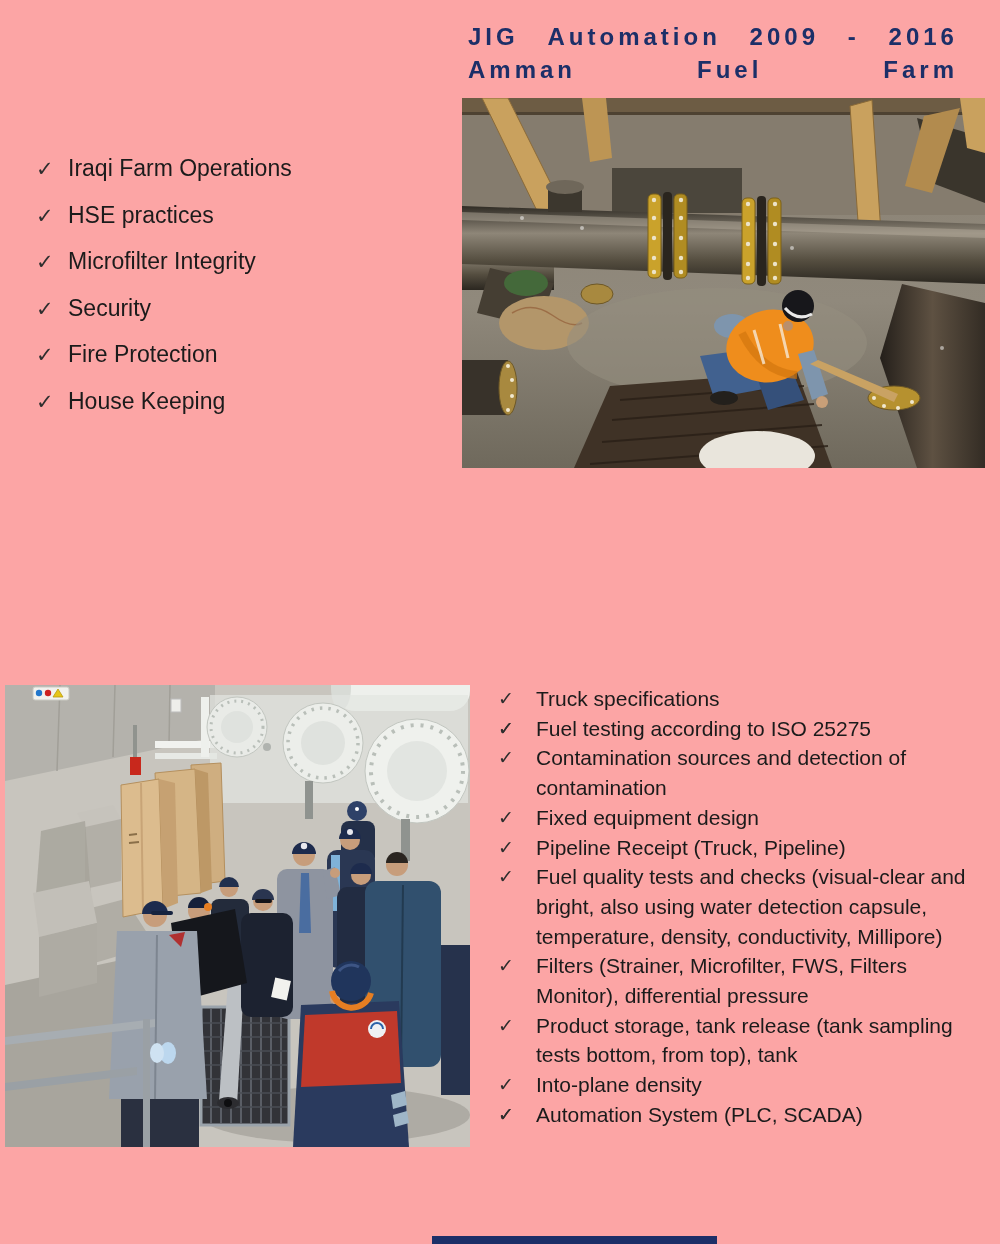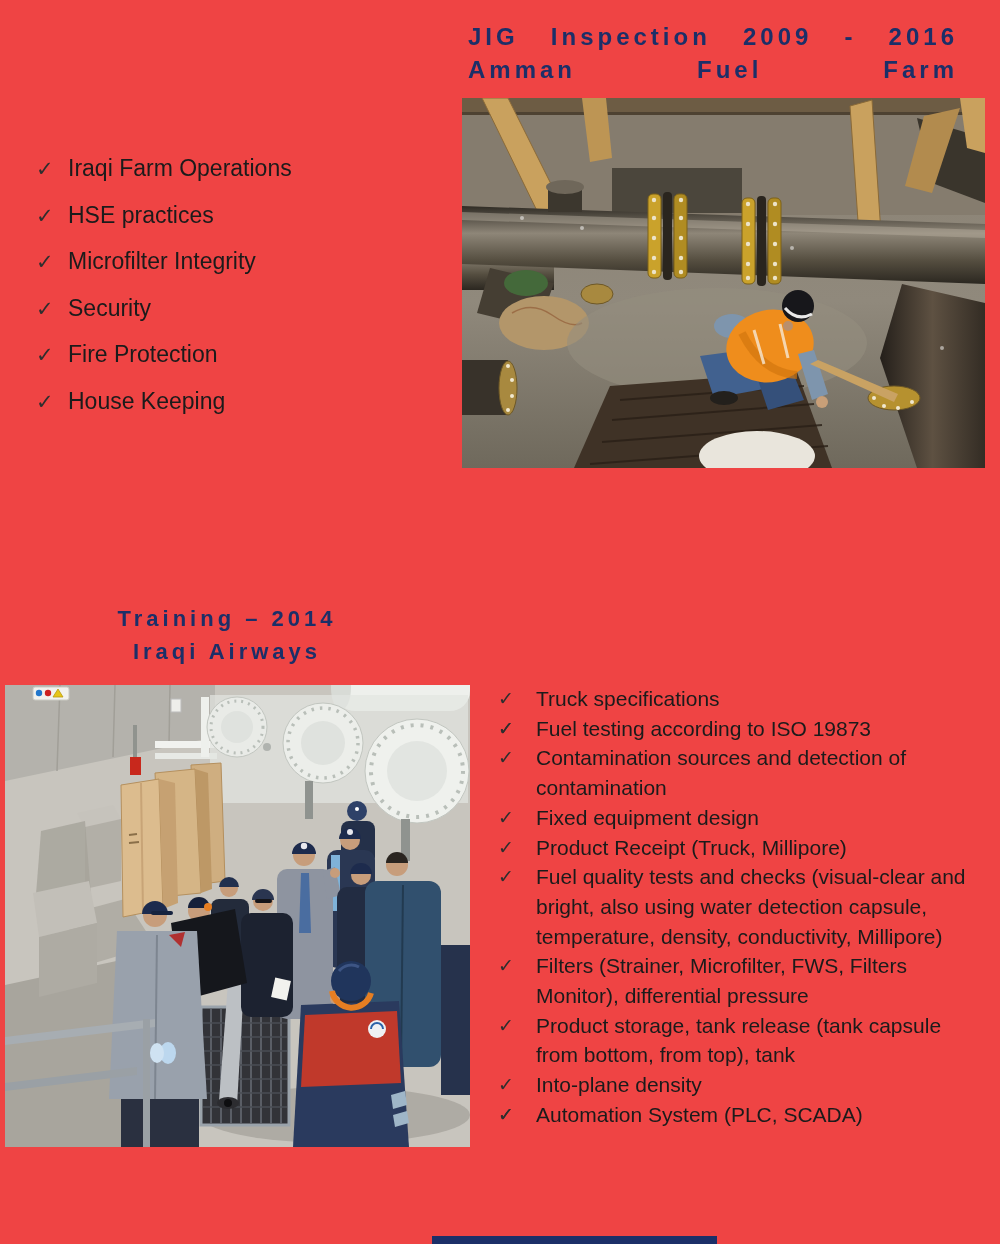--- a/index.html
+++ b/index.html
@@ -1,17 +1,17 @@
 <!DOCTYPE html>
 <html style="--navy: #1c2f68;"><head>
 <meta charset="utf-8">
 <style>
   html,body{margin:0;padding:0;background:#ffffff;}
   .page{
-    position:relative;width:1000px;height:1244px;background:#ef4444;
+    position:relative;width:1000px;height:1244px;background:#fca5a5;
     font-family:"Liberation Sans","DejaVu Sans",sans-serif;overflow:hidden;
     color:#1b1b1b;
   }
   
   .jig-title{position:absolute;left:468px;top:20px;width:490px;
     font-weight:700;color:var(--navy,#1c2f68);}
   .jig-line{display:flex;justify-content:space-between;font-size:24px;
     letter-spacing:4px;line-height:33px;white-space:nowrap;}
   
   .training-title{position:absolute;left:62px;top:602px;width:330px;
@@ -36,21 +36,21 @@
 </style>
 </head>
 <body>
 
 <div class="page">
 
   <div class="jig-title">
     <div class="jig-line">
 
     <span>JIG</span>
-        <span>Inspection</span>
+        <span>Automation</span>
         <span>2009</span>
         <span>-</span>
         <span>2016</span>
       </div>
     <div class="jig-line">
 
     <span>Amman</span>
         <span>Fuel</span>
         <span>Farm</span>
       </div>
@@ -214,24 +214,20 @@
       <polygon points="348,266 356,262 436,296 432,304" fill="#c9a263"></polygon>
       <g fill="#ffffff" opacity="0.5">
         <circle cx="120" cy="130" r="2"></circle>
           <circle cx="330" cy="150" r="2"></circle>
           <circle cx="480" cy="250" r="2"></circle>
           <circle cx="60" cy="120" r="2"></circle>
       </g>
     </svg>
   </div>
 
-  <div class="training-title">
-    <div>Training – 2014</div>
-    <div>Iraqi Airways</div>
-  </div>
 
   <div class="photo photo2">
     <svg viewBox="0 0 465 462" aria-hidden="true">
       <rect width="465" height="462" fill="#c8c5be"></rect>
 
       <polygon points="0,0 210,0 210,52 0,96" fill="#b4b2ac"></polygon>
       <g stroke="#a19f98" stroke-width="1.5">
         <path d="M55,0 L52,86" fill="none"></path>
           <path d="M110,0 L108,72" fill="none"></path>
           <path d="M165,0 L164,60" fill="none"></path>
@@ -386,51 +382,51 @@
         <span class="tick">✓</span>
         <span class="item-text">Truck specifications</span>
       </li>
 
       <li class="check-item">
         <span class="tick">✓</span>
       </li>
 
       <li class="check-item">
         <span class="tick">✓</span>
-        <span class="item-text">Fuel testing according to ISO 19873</span>
+        <span class="item-text">Fuel testing according to ISO 25275</span>
       </li>
 
       <li class="check-item">
         <span class="tick">✓</span>
         <span class="item-text">Contamination sources and detection of contamination</span>
       </li>
 
       <li class="check-item">
         <span class="tick">✓</span>
         <span class="item-text">Fixed equipment design</span>
       </li>
 
       <li class="check-item">
         <span class="tick">✓</span>
-        <span class="item-text">Product Receipt (Truck, Millipore)</span>
+        <span class="item-text">Pipeline Receipt (Truck, Pipeline)</span>
       </li>
 
       <li class="check-item">
         <span class="tick">✓</span>
         <span class="item-text">Fuel quality tests and checks (visual-clear and bright, also using water detection capsule, temperature, density, conductivity, Millipore)</span>
       </li>
 
       <li class="check-item">
         <span class="tick">✓</span>
         <span class="item-text">Filters (Strainer, Microfilter, FWS, Filters Monitor), differential pressure</span>
       </li>
 
       <li class="check-item">
         <span class="tick">✓</span>
-        <span class="item-text">Product storage, tank release (tank capsule from bottom, from top), tank</span>
+        <span class="item-text">Product storage, tank release (tank sampling tests bottom, from top), tank</span>
       </li>
 
       <li class="check-item">
         <span class="tick">✓</span>
         <span class="item-text">Into-plane density</span>
       </li>
 
       <li class="check-item">
         <span class="tick">✓</span>
       </li>

